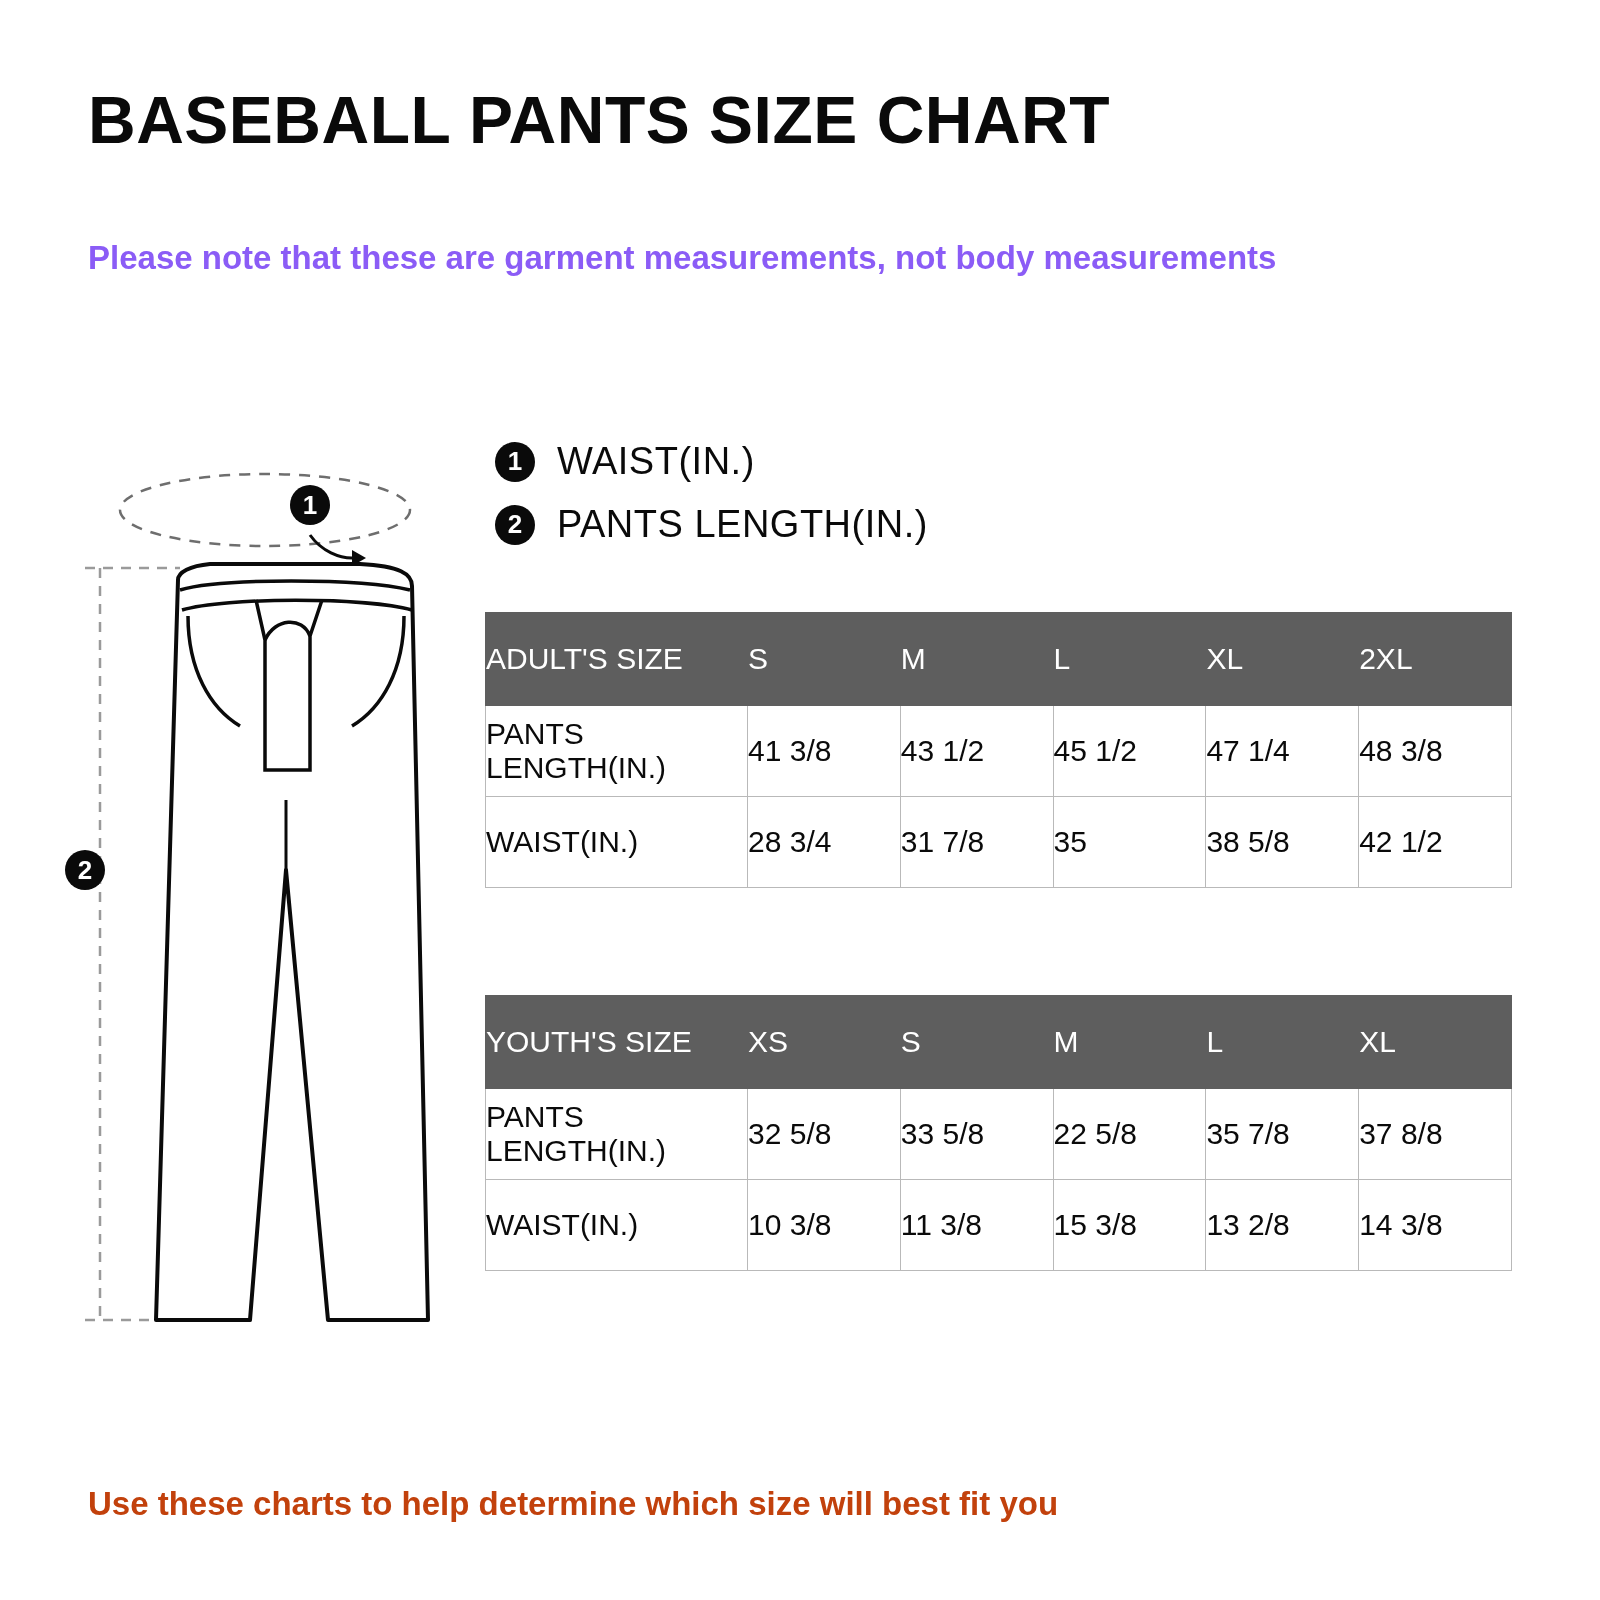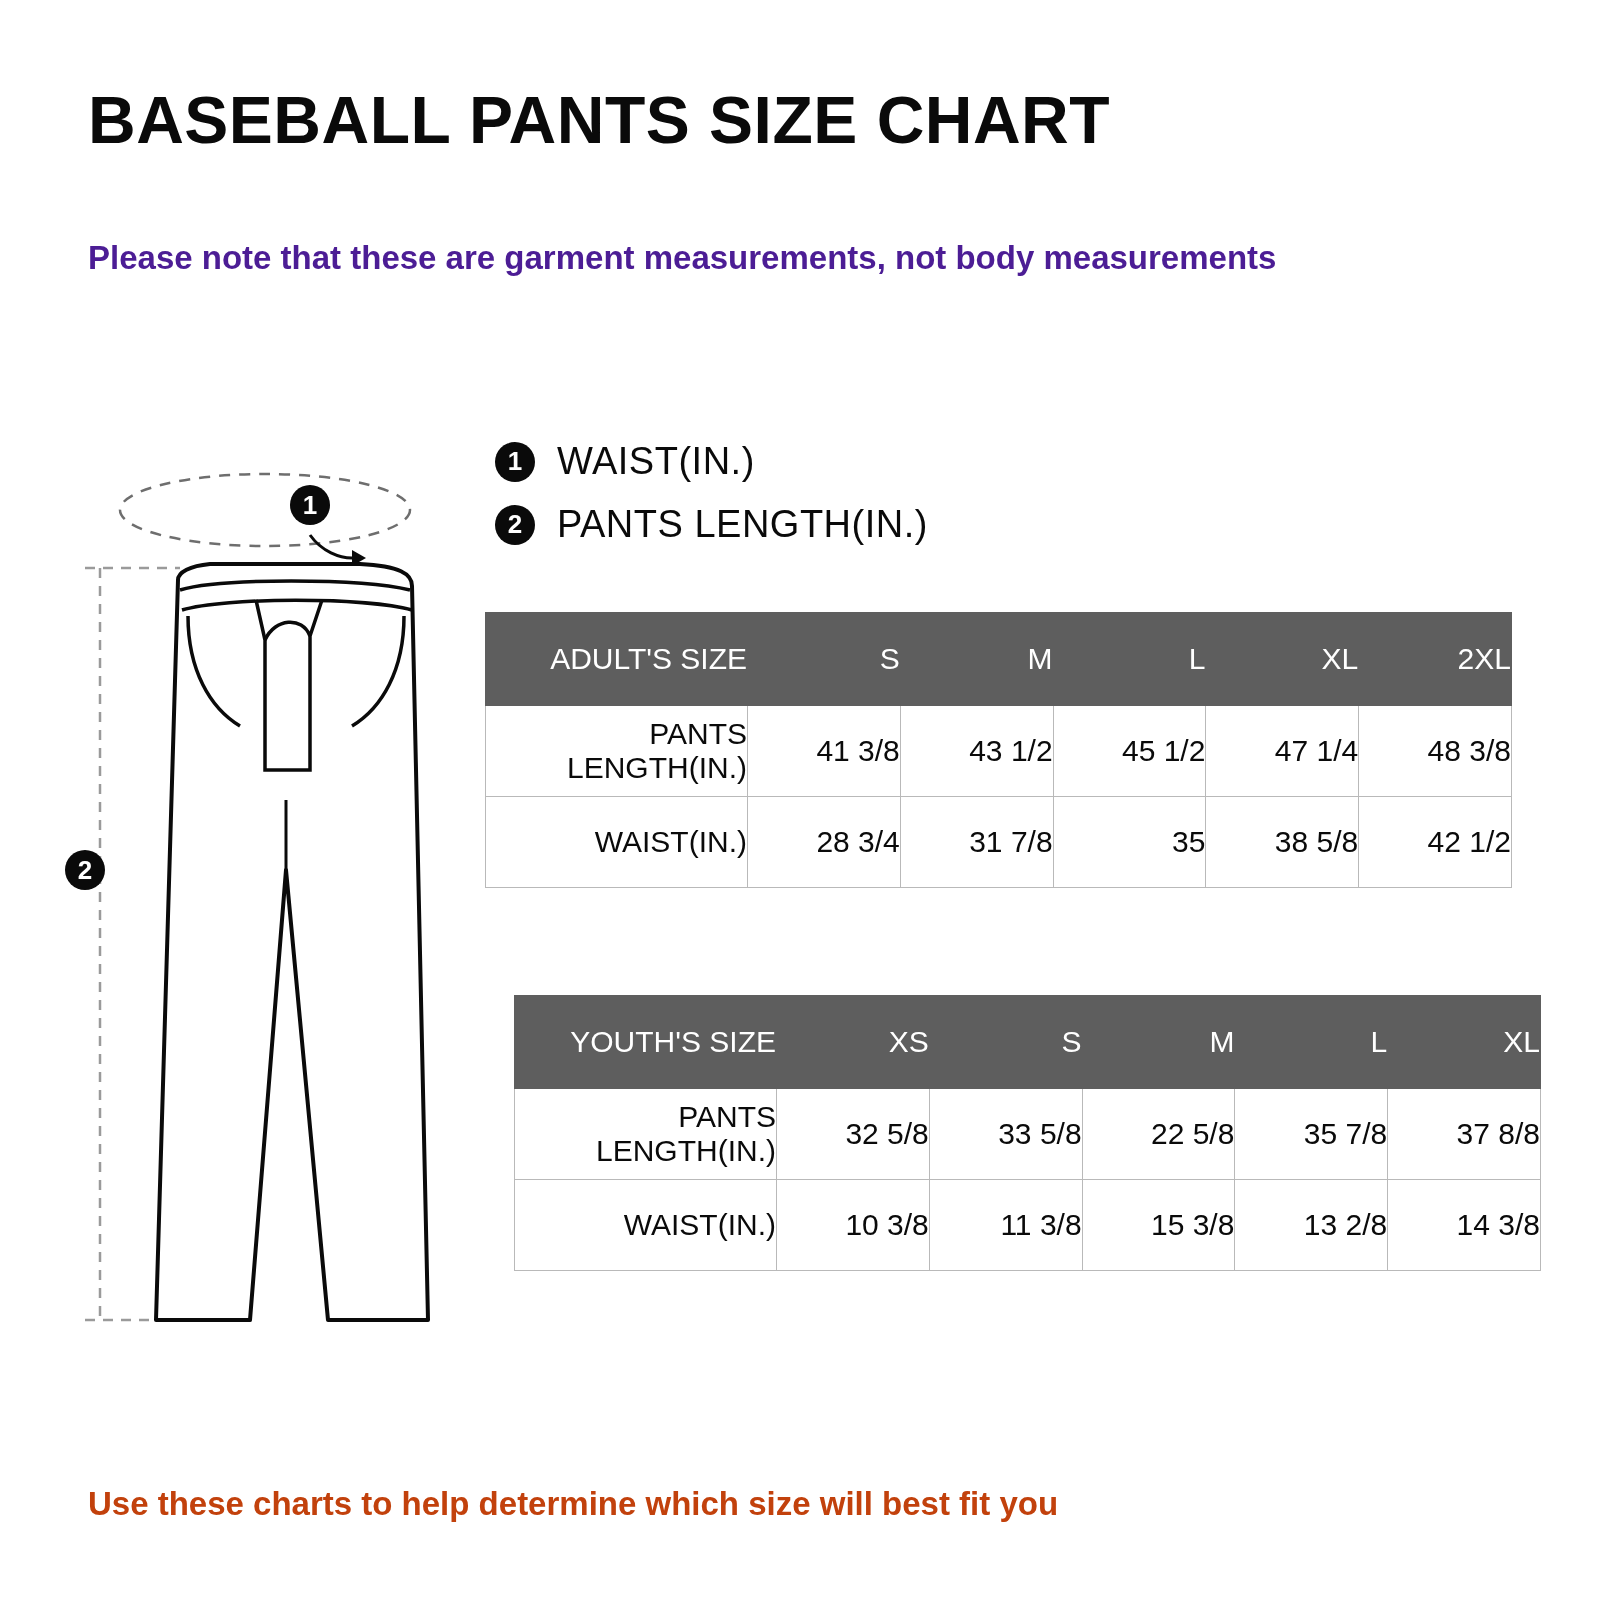--- a/index.html
+++ b/index.html
@@ -33,21 +33,21 @@
     white-space: nowrap;
   }
   .note {
     position: absolute;
     left: 88px;
     top: 236px;
     width: 1240px;
     font-size: 33px;
     font-weight: bold;
     line-height: 1.35;
-    color: #4c1d95;
+    color: #8b5cf6;
   }
   .footer-note {
     position: absolute;
     left: 88px;
     top: 1485px;
     width: 1400px;
     font-size: 33px;
     font-weight: bold;
     color: #c2410c;
   }
@@ -105,26 +105,26 @@
   .marker-1 { left: 230px; top: 45px; }
   .marker-2 { left: 5px;  top: 410px; }
 
   
   table.size-table {
     position: absolute;
     border-collapse: collapse;
     table-layout: fixed;
   }
   table.adult { left: 485px; top: 612px; width: 1026px; }
-  table.youth { left: 485px; top: 995px; width: 1026px; margin-left: 29px; }
+  table.youth { left: 485px; top: 995px; width: 1026px; }
 
   table.size-table th,
   table.size-table td {
     border: 1px solid #b9b9b9;
-    text-align: right;
+    text-align: left;
     vertical-align: middle;
     font-size: 30px;
     color: #0a0a0a;
     padding: 0;
   }
   table.size-table thead th {
     background: #5e5e5e;
     color: #ffffff;
     border: 1px solid #5e5e5e;
     height: 92px;

